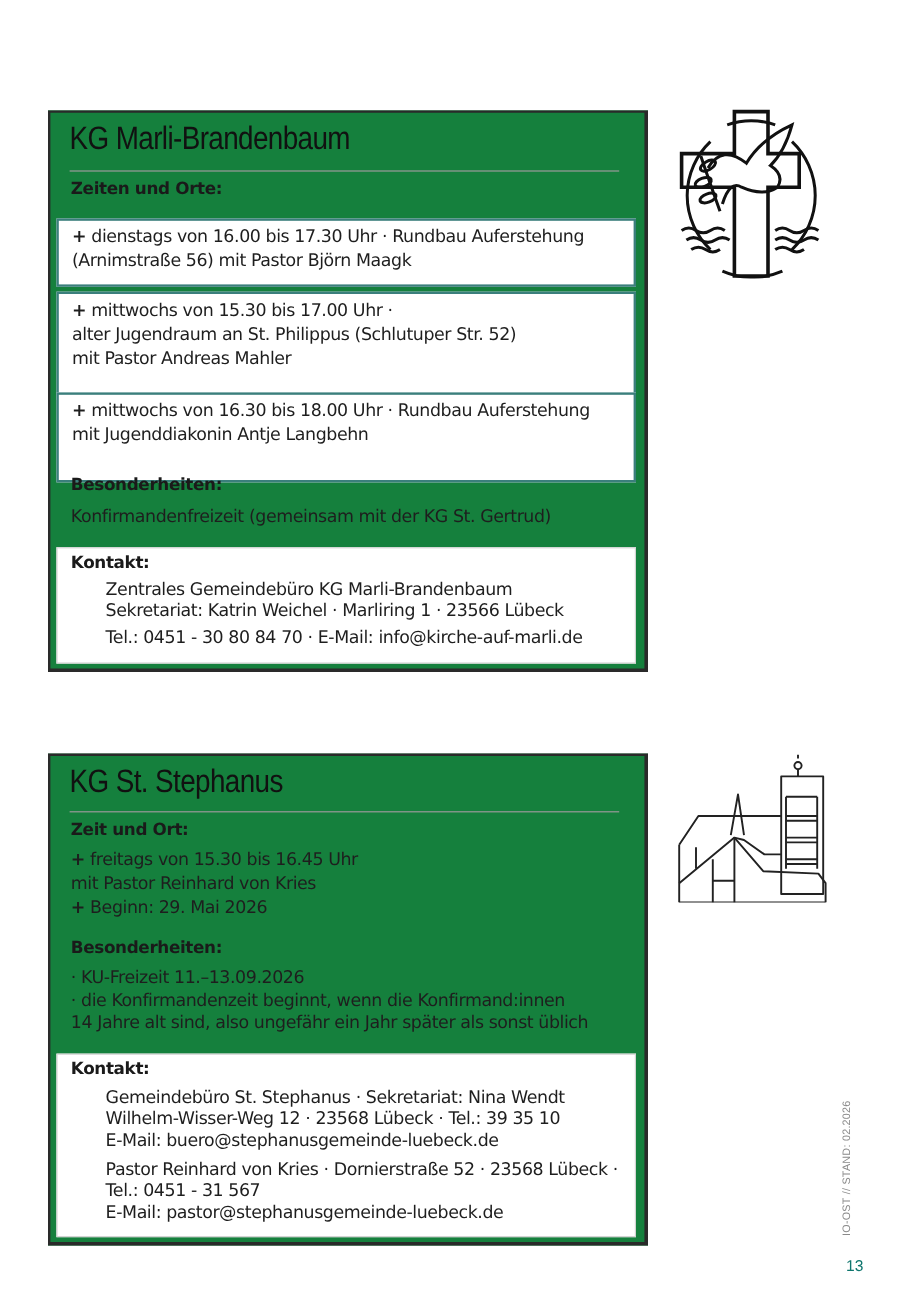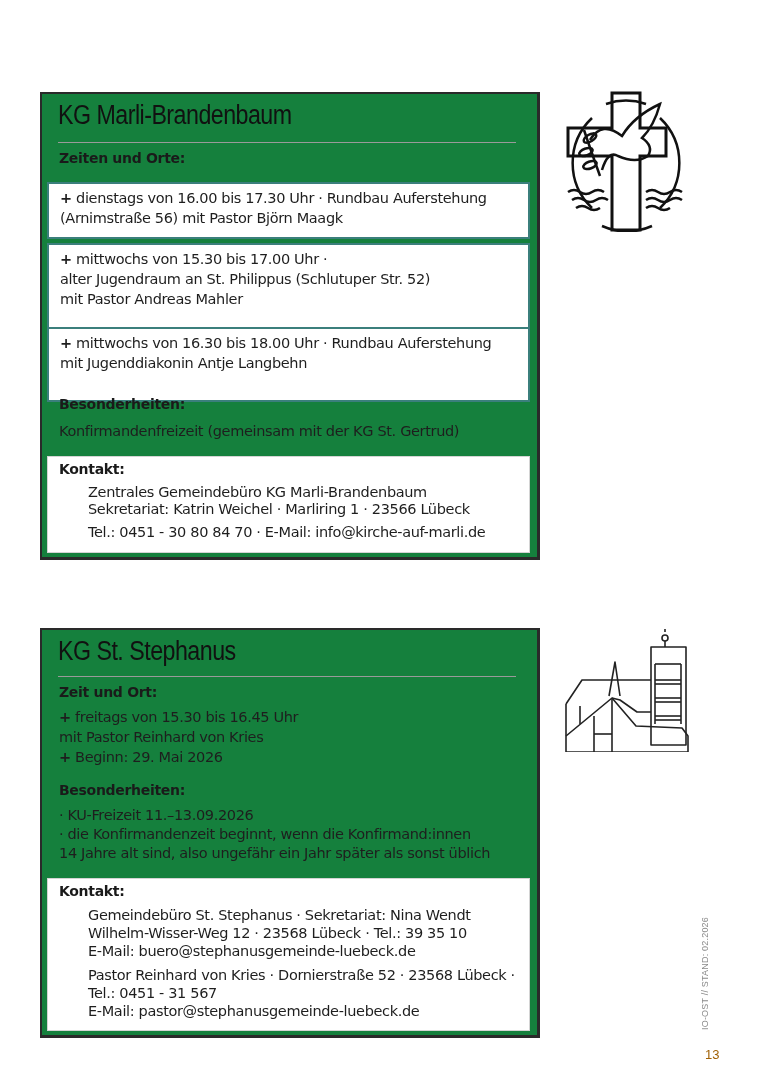--- a/index.html
+++ b/index.html
@@ -37,21 +37,21 @@
     }
     .contact .h { left: 11px; }
     .contact .txt { left: 11px; margin-left: 29px; }
     .icon { position: absolute; }
     .side-note {
       position: absolute; left: 700px; top: 1030px; transform: rotate(-90deg); transform-origin: left top;
       font-size: 9px; color: #8a8a8a; white-space: nowrap; letter-spacing: 0.2px;
       font-family: "Liberation Sans", sans-serif;
     }
     .page-number {
-      position: absolute; left: 705px; top: 1047px; font-size: 13px; color: #a16207;
+      position: absolute; left: 705px; top: 1047px; font-size: 13px; color: #0f766e;
       font-family: "Liberation Sans", sans-serif;
     }
   </style>
 </head>
 <body>
 
 <div class="card card1">
   <div class="title">KG Marli-Brandenbaum</div>
   <div class="rule" style="top:48px"></div>
   <div class="h" style="top:56px">Zeiten und Orte:</div>

